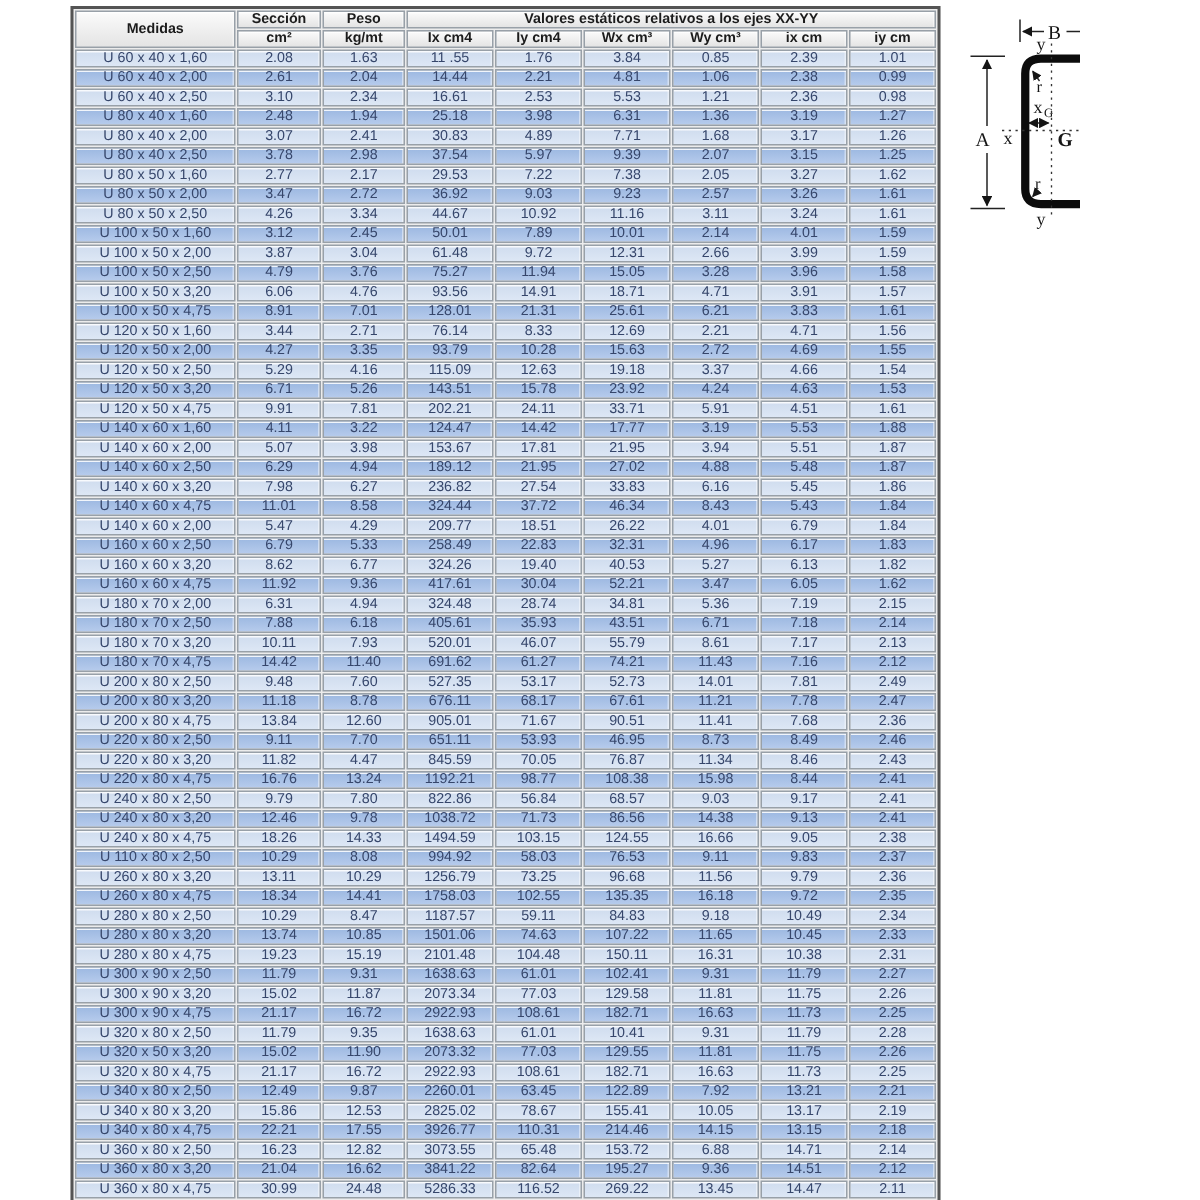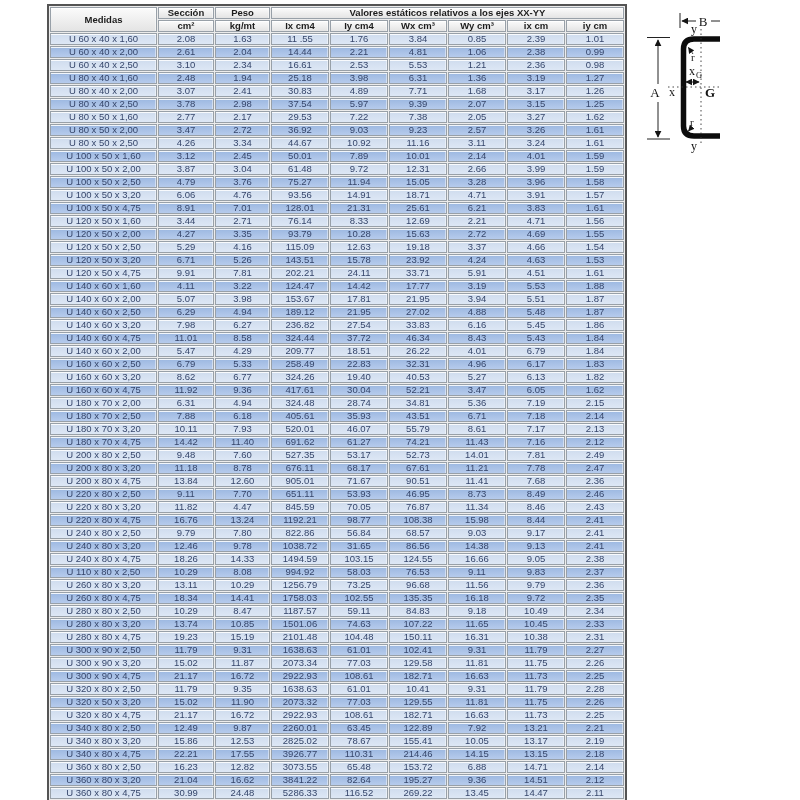--- a/index.html
+++ b/index.html
@@ -497,21 +497,21 @@
           <td>68.57</td>
           <td>9.03</td>
           <td>9.17</td>
           <td>2.41</td>
         </tr>
         <tr>
           <td>U 240 x 80 x 3,20</td>
           <td>12.46</td>
           <td>9.78</td>
           <td>1038.72</td>
-          <td>31.65</td>
+          <td>71.73</td>
           <td>86.56</td>
           <td>14.38</td>
           <td>9.13</td>
           <td>2.41</td>
         </tr>
         <tr>
           <td>U 240 x 80 x 4,75</td>
           <td>18.26</td>
           <td>14.33</td>
           <td>1494.59</td>

